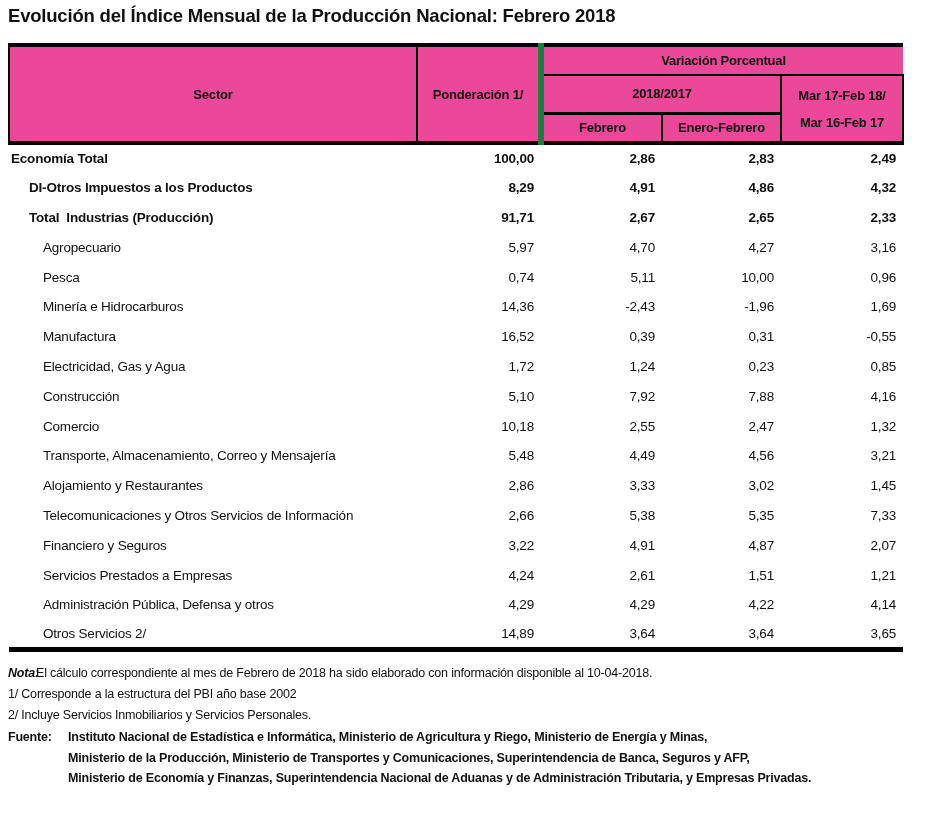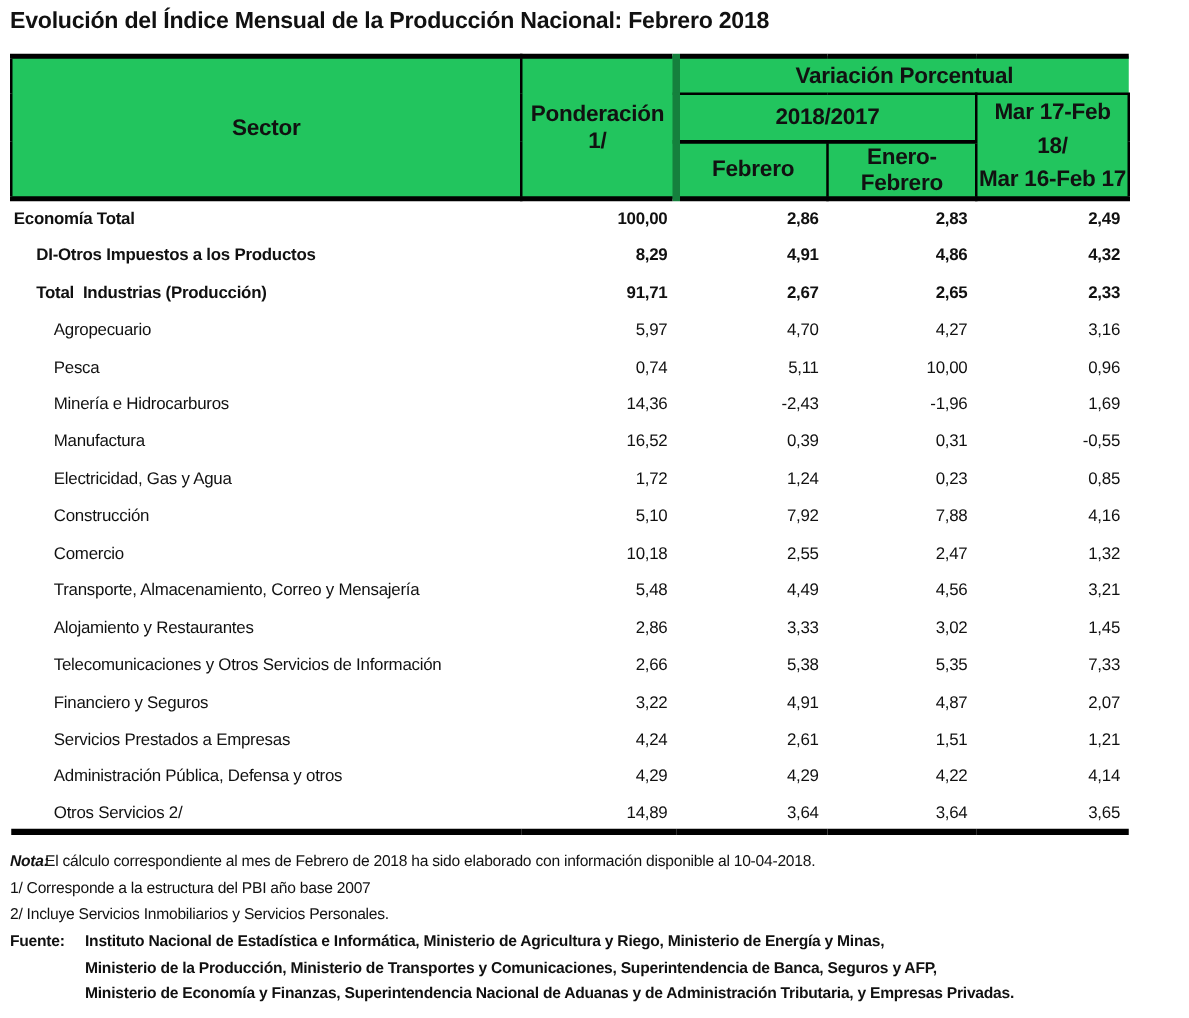--- a/index.html
+++ b/index.html
@@ -29,23 +29,23 @@
   .table-wrap { margin: 14px 8px 0 8px; }
   table.stats {
     width: 894px;
     table-layout: fixed;
     border-collapse: collapse;
     border-top: 4px solid #000;
     border-bottom: 5px solid #000;
   }
   thead { border-bottom: 4px solid #000; }
   thead th {
-    background: #22c55e;
+    background: #ec4899;
     font-weight: bold;
-    font-size: 18px;
+    font-size: 13px;
     text-align: center;
     vertical-align: middle;
     padding: 0;
   }
   tr.h-row-1 { height: 30px; }
   tr.h-row-2 { height: 38px; }
   tr.h-row-3 { height: 30px; }
 
   th.th-sector      { border-left: 2px solid #000; border-right: 2px solid #000; }
   th.th-ponderacion { border-right: 6px solid #15803d; }
@@ -239,21 +239,21 @@
         </tr>
       </tbody>
   </table>
 </div>
 
 <div class="footnotes">
   <div class="note-row">
     <span class="nota-label">Nota:</span>
     <span>El cálculo correspondiente al mes de Febrero de 2018 ha sido elaborado con información disponible al 10-04-2018.</span>
   </div>
-  <div class="plain-note">1/ Corresponde a la estructura del PBI año base 2007</div>
+  <div class="plain-note">1/ Corresponde a la estructura del PBI año base 2002</div>
   <div class="plain-note">2/ Incluye Servicios Inmobiliarios y Servicios Personales.</div>
   <div class="fuente-row">
     <span class="fuente-label">Fuente:</span>
     <span class="fuente-lines">
       <div>Instituto Nacional de Estadística e Informática, Ministerio de Agricultura y Riego, Ministerio de Energía y Minas,</div>
       <div>Ministerio de la Producción, Ministerio de Transportes y Comunicaciones, Superintendencia de Banca, Seguros y AFP,</div>
       <div>Ministerio de Economía y Finanzas, Superintendencia Nacional de Aduanas y de Administración Tributaria, y Empresas Privadas.</div>
     </span>
   </div>
 </div>

